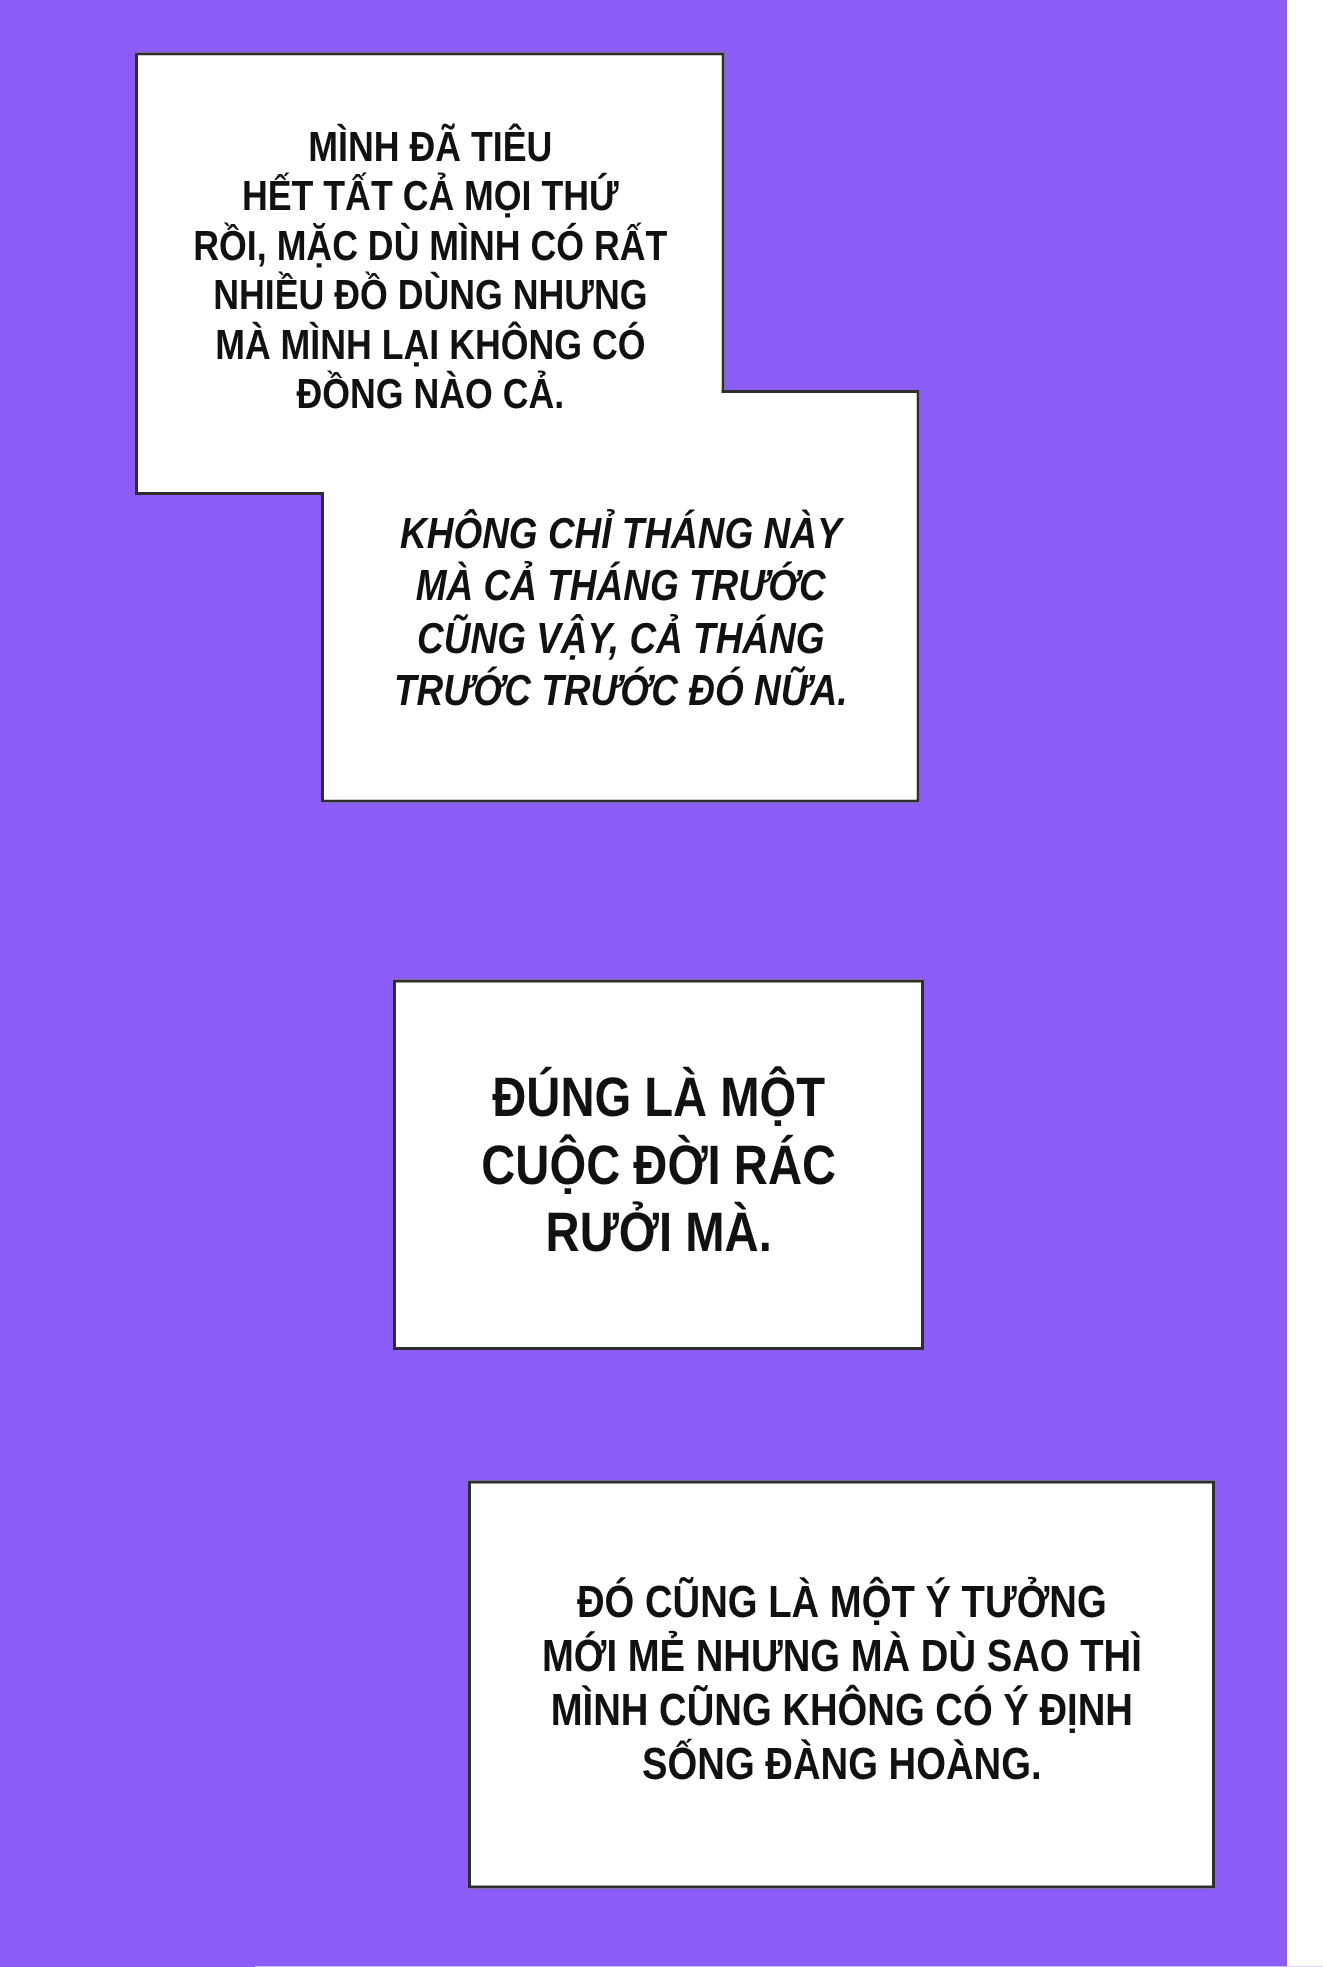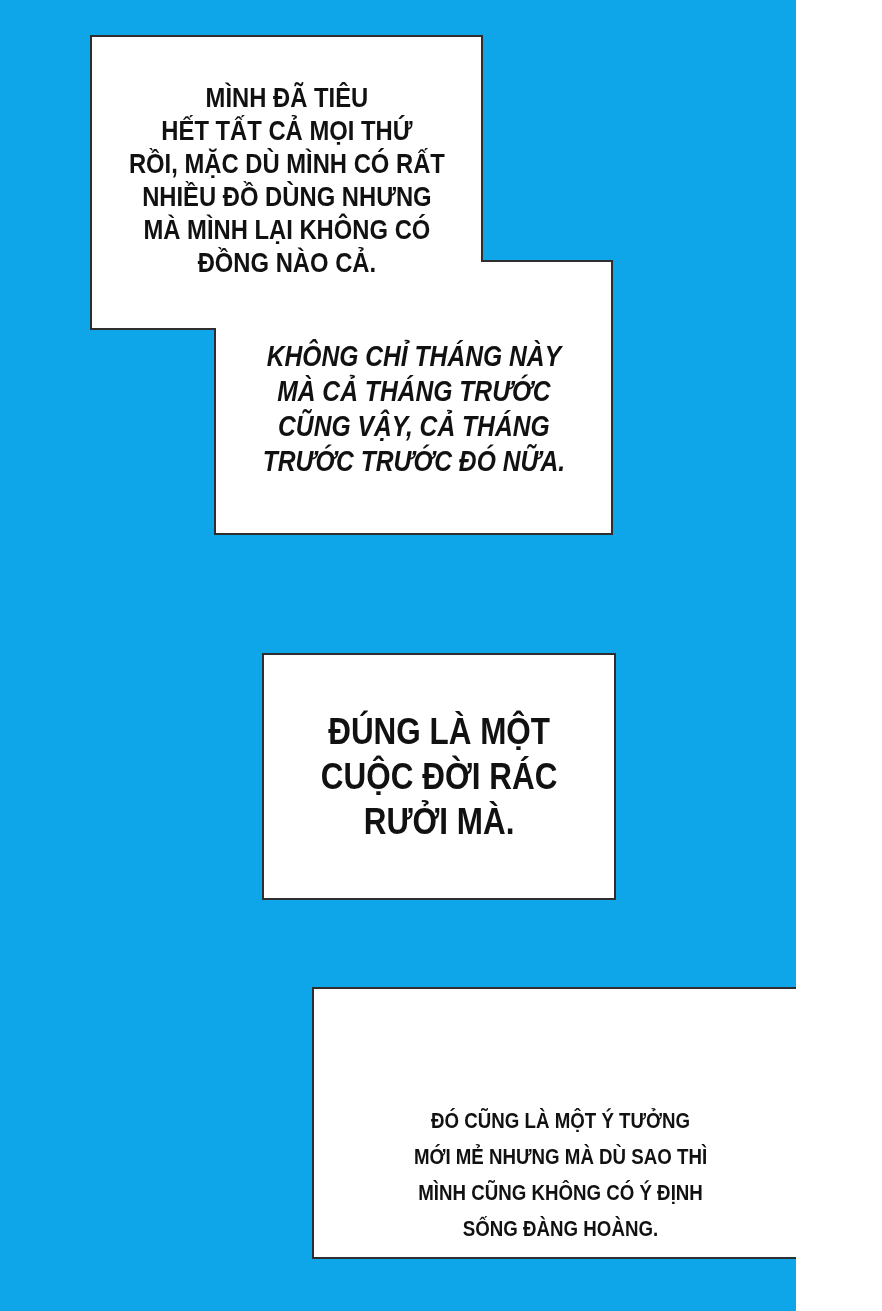--- a/index.html
+++ b/index.html
@@ -2,23 +2,23 @@
 <html><head>
 <meta charset="utf-8">
 <style>
   html, body {
     margin: 0;
     padding: 0;
     background: #ffffff;
   }
   .page {
     position: relative;
-    width: 796px;
+    width: 858px;
     height: 1311px;
-    background: #0ea5e9;
+    background: #8b5cf6;
     overflow: hidden;
     font-family: "Liberation Sans", sans-serif;
   }
   
   .panel-border {
     position: absolute;
     box-sizing: border-box;
     background: #ffffff;
     border: 2px solid #2e2e2e;
     z-index: 1;
@@ -57,22 +57,22 @@
   .b2-fill   { left: 216px; top: 262px; width: 395px; height: 271px; }
   .b2-text   { left: 214px; top: 260px; width: 399px; height: 275px;
                font-size: 29px; line-height: 35px; font-style: italic; }
   .b2-text .lines { transform: scaleX(0.85) translateY(11px); }
   
   .b3-border { left: 262px; top: 653px; width: 354px; height: 247px; }
   .b3-text   { left: 262px; top: 653px; width: 354px; height: 247px;
                font-size: 37px; line-height: 45px; }
   
   .b4-border { left: 312px; top: 987px; width: 498px; height: 272px; }
-  .b4-text   { left: 312px; top: 1039px; width: 498px; height: 272px;
-               font-size: 22px; line-height: 36px; border-radius: 17px; }
+  .b4-text   { left: 312px; top: 987px; width: 498px; height: 272px;
+               font-size: 30px; line-height: 36px; border-radius: 17px; }
 </style>
 </head>
 <body>
 
 <div class="page">
 
   <div class="panel-border b1-border"></div>
   <div class="panel-border b2-border"></div>
   <div class="panel-border b3-border"></div>
   <div class="panel-border b4-border"></div>

